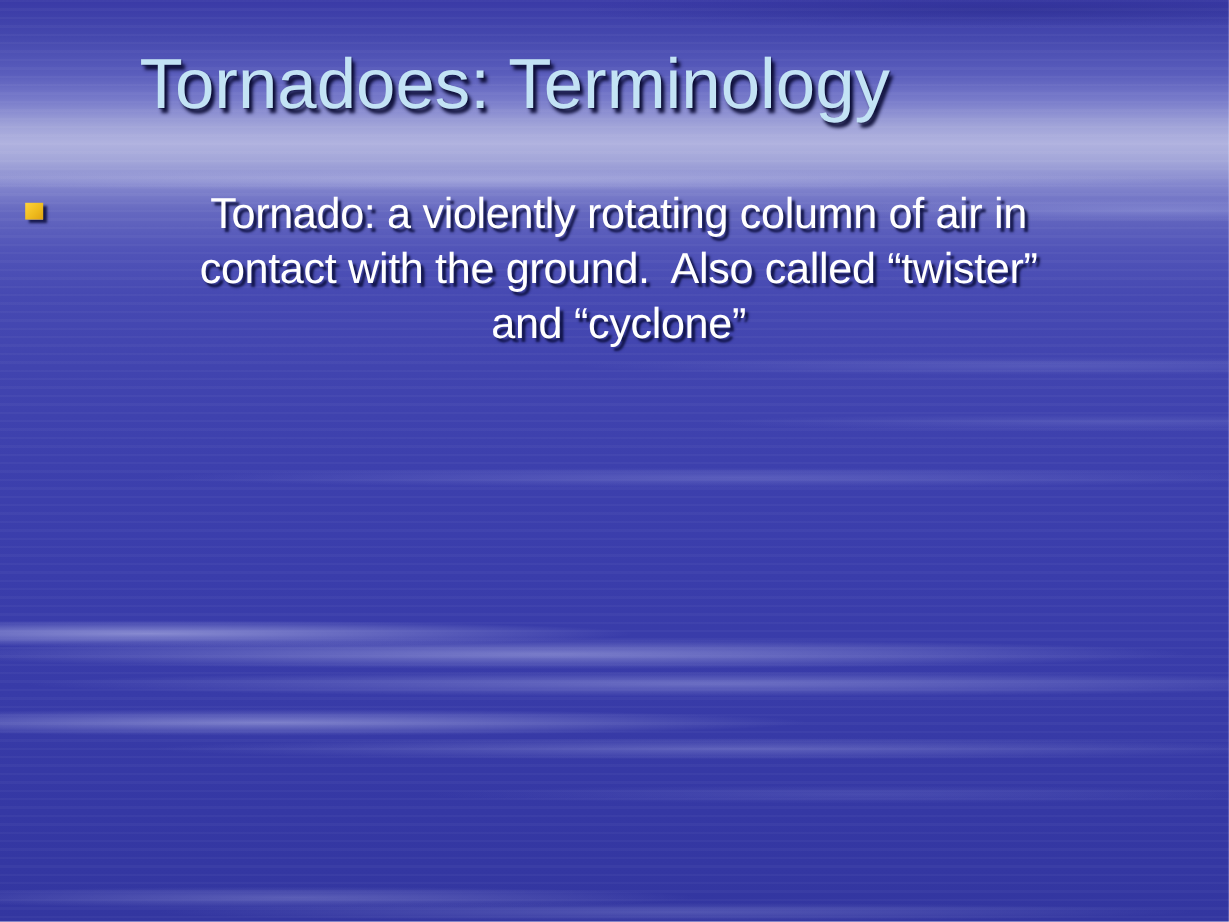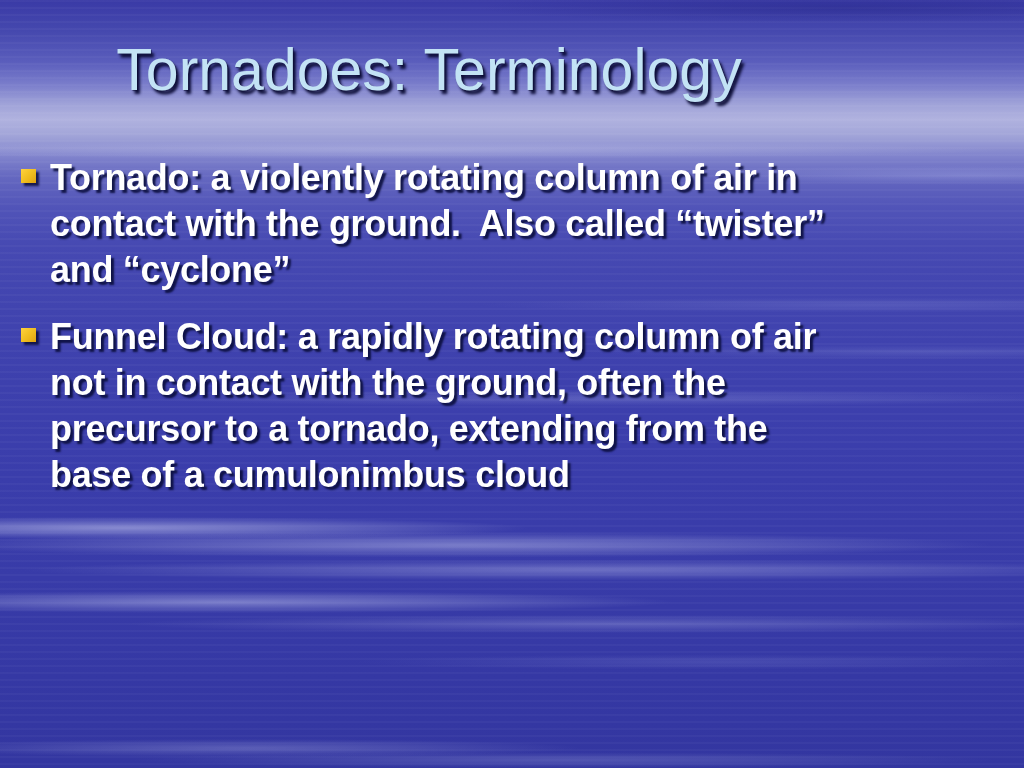--- a/index.html
+++ b/index.html
@@ -67,23 +67,24 @@
     margin:0;padding:0;list-style:none;
   }
   .bullet-item{
     position:relative;
     padding-left:29px;
     margin:0 0 21px 0;
   }
   .bullet-text{
     display:block;
     white-space:pre-line;
-    font-size:36px;font-weight:700;letter-spacing:-0.3px;line-height:46px;
+    font-size:36px;font-weight:400;letter-spacing:-0.3px;line-height:46px;
     color:var(--body-text);
     text-shadow:3px 3px 2px rgba(10,13,60,0.9);
+    text-align:center;
   }
   .marker{
     position:absolute;left:0;top:14px;width:15px;height:14px;
     background:linear-gradient(135deg,#FFD23D 0%,var(--bullet-marker) 55%,#DFA312 100%);
     box-shadow:3px 3px 2px rgba(10,13,60,0.85);
   }
 </style>
 </head>
 <body>
 
@@ -91,21 +92,14 @@
   <h1 class="title">Tornadoes: Terminology</h1>
   <ul class="bullets" id="bullet-list">
   <li class="bullet-item">
     <span class="marker"></span>
     <span class="bullet-text">Tornado: a violently rotating column of air in
 contact with the ground.&nbsp; Also called “twister”
 and “cyclone”</span>
   </li>
 
 
-  <li class="bullet-item">
-    <span class="marker"></span>
-    <span class="bullet-text">Funnel Cloud: a rapidly rotating column of air
-not in contact with the ground, often the
-precursor to a tornado, extending from the
-base of a cumulonimbus cloud</span>
-  </li>
 </ul>
 </div>
 
 </body></html>

